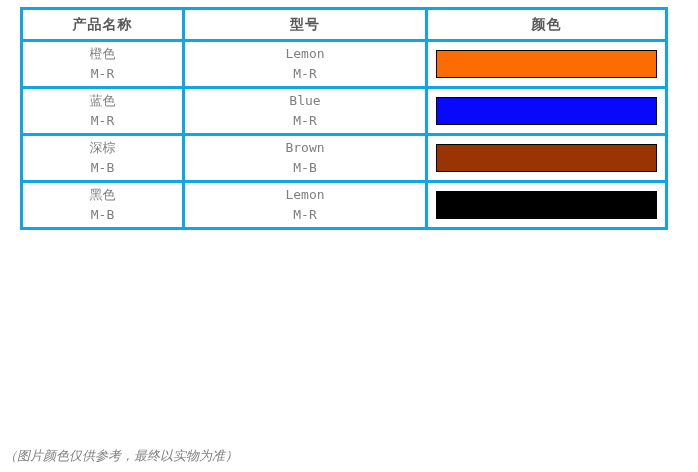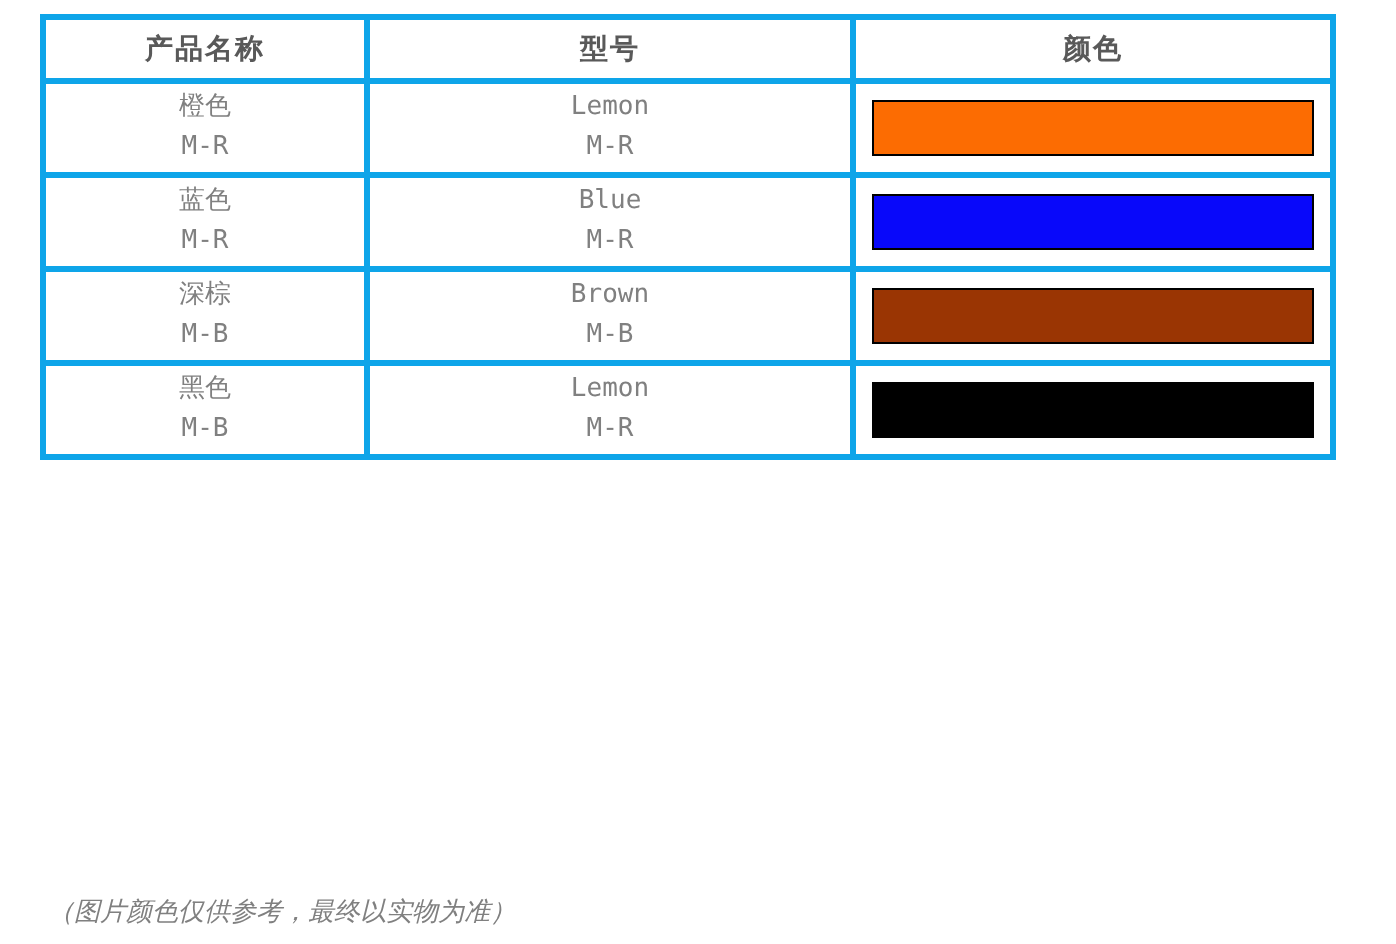--- a/index.html
+++ b/index.html
@@ -56,21 +56,20 @@
     background: #ffffff;
   }
   .footnote {
     position: absolute;
     left: 4px;
     top: 447px;
     font-size: 13px;
     font-style: italic;
     color: #808080;
     white-space: pre;
-    margin-left: 20px;
   }
 </style>
 </head>
 <body>
 
 <table class="color-table">
   <colgroup>
     <col class="c1">
     <col class="c2">
     <col class="c3">

